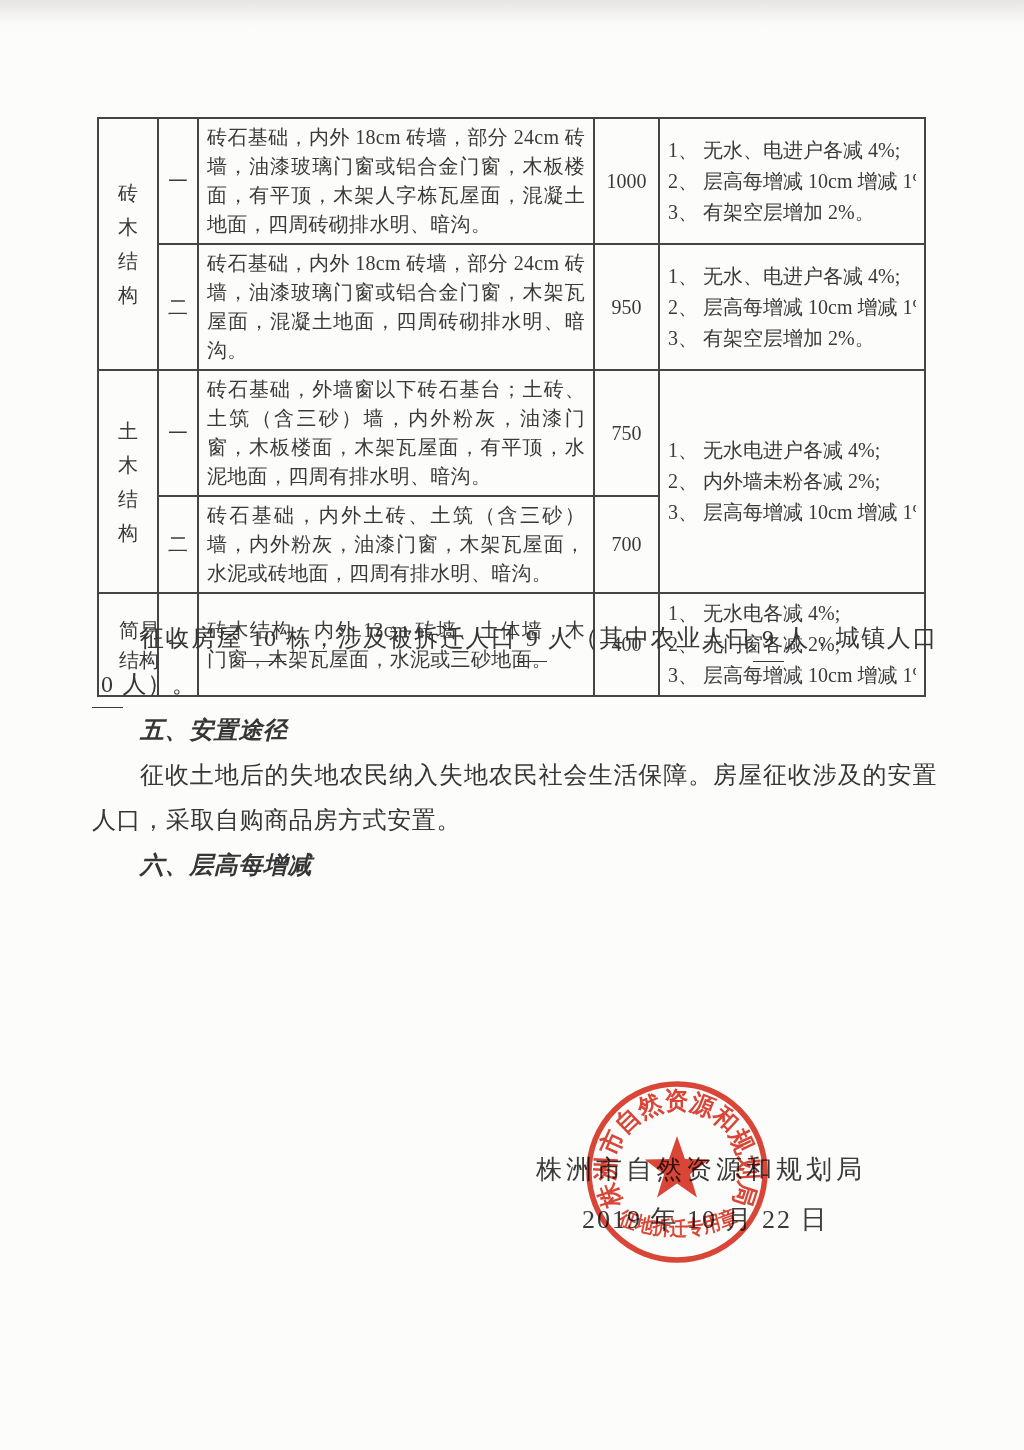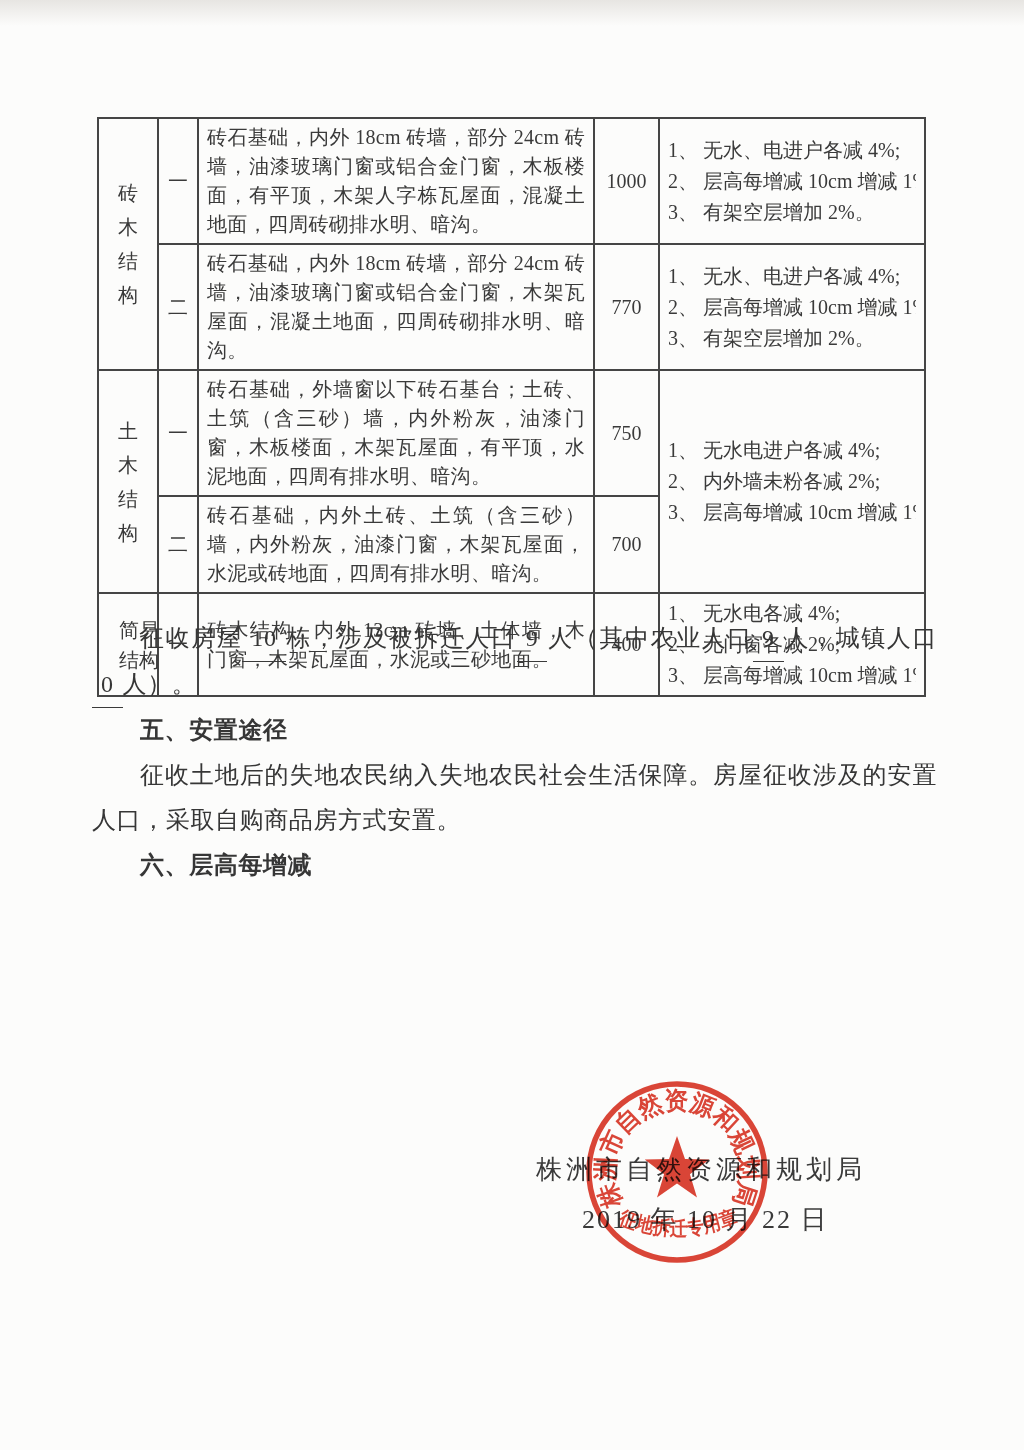--- a/index.html
+++ b/index.html
@@ -36,21 +36,21 @@
   td.adj{ padding:6px 6px 6px 16px; }
   td.adj div{ line-height:31px;white-space:nowrap;overflow:hidden; }
   tr.r1{height:118px;} tr.r2{height:86px;} tr.r3{height:111px;} tr.r4{height:87px;} tr.r5{height:78px;}
   
   .bodytext{
     position:absolute;left:92px;top:616px;width:845px;
     font-size:24px;line-height:45px;letter-spacing:0.6px;
     text-align:justify;color:#363636;
   }
   .bodytext p,.bodytext div{ margin:0;text-indent:2em; }
-  .sec-head{ font-weight:bold; }
+  .sec-head{ font-weight:bold;font-style:italic; }
   .unum{
     display:inline-block;text-indent:0;
     padding:0 9px;border-bottom:1.5px solid #3a3a3a;
   }
   
   .agency{
     position:absolute;left:536px;top:1152px;
     font-size:26px;letter-spacing:4px;color:#3a3a3a;white-space:nowrap;
   }
   .sdate{
@@ -86,21 +86,21 @@
     <td class="price">1000</td>
     <td class="adj">
       <div>1、 无水、电进户各减 4%;</div>
       <div>2、 层高每增减 10cm 增减 1%;</div>
       <div>3、 有架空层增加 2%。</div>
     </td>
   </tr>
   <tr class="r2">
     <td class="grade">二</td>
     <td class="desc">砖石基础，内外 18cm 砖墙，部分 24cm 砖墙，油漆玻璃门窗或铝合金门窗，木架瓦屋面，混凝土地面，四周砖砌排水明、暗沟。</td>
-    <td class="price">770</td>
+    <td class="price">950</td>
     <td class="adj">
       <div>1、 无水、电进户各减 4%;</div>
       <div>2、 层高每增减 10cm 增减 1%;</div>
       <div>3、 有架空层增加 2%。</div>
     </td>
   </tr>
   <tr class="r3">
     <td class="struct" rowspan="2">
           <div class="vert">土木结构</div>
         </td>

